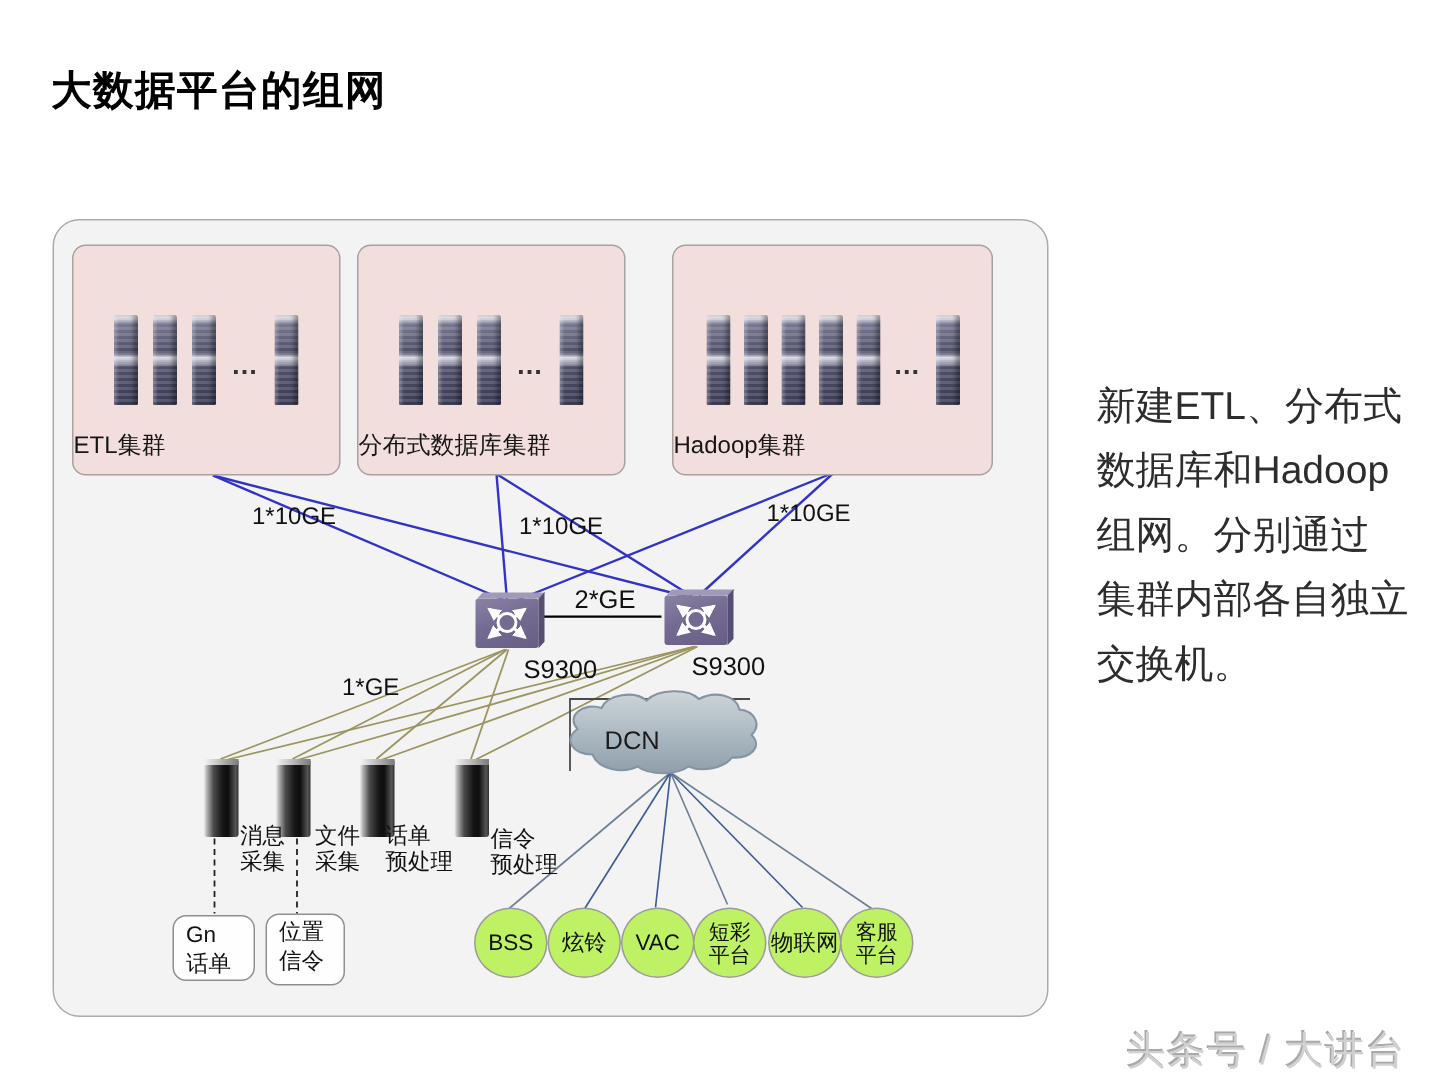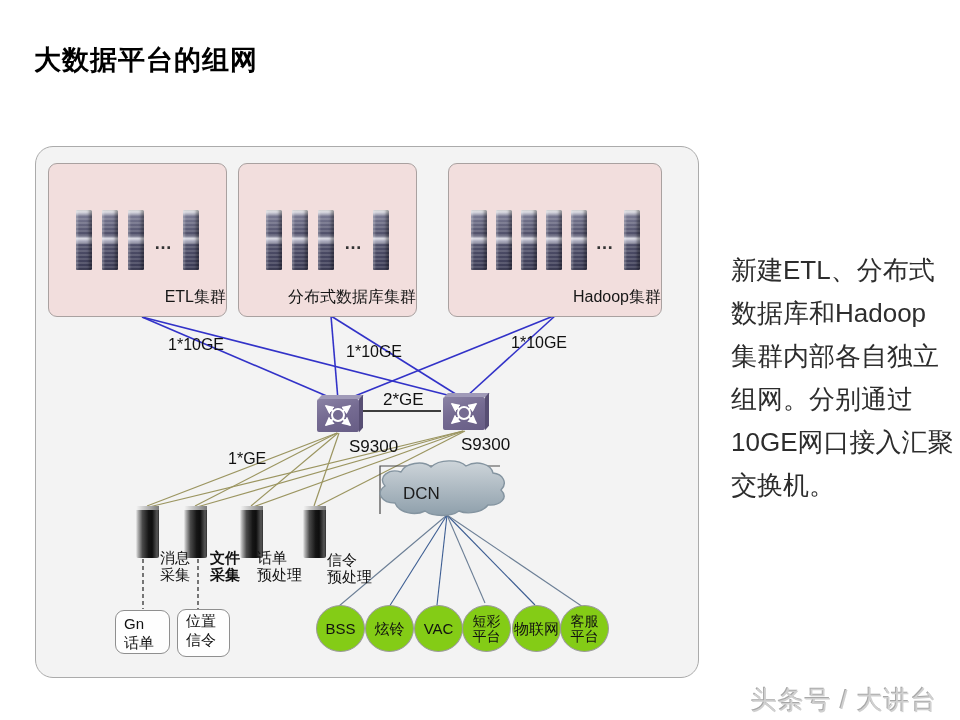--- a/index.html
+++ b/index.html
@@ -18,21 +18,21 @@
              border:1px solid #a9a1a0; border-radius:9px; z-index:2; }
   .srv-row { position:absolute; left:0; right:0; top:42px; height:64px;
              display:flex; justify-content:center; align-items:flex-end; gap:10px; }
   .srv { width:16px; height:60px; border-radius:1px;
          background:
            repeating-linear-gradient(180deg, rgba(255,255,255,0.14) 0 2px, rgba(0,0,0,0) 2px 4px),
            linear-gradient(180deg,#f2f2f5 0%,#cfcfd8 5%,#7a7a92 9%,#4e4e68 42%,#d6d6e0 47%,#aeaec0 52%,#50506a 58%,#3a3a54 100%);
          box-shadow: inset -3px 0 3px rgba(0,0,0,0.35), inset 2px 0 2px rgba(255,255,255,0.25);
        }
   .dots { font-size:18px; font-weight:700; color:#333; letter-spacing:1px; padding-bottom:16px; }
-  .cluster-label { position:absolute; left:0; right:0; bottom:8px; text-align:right;
+  .cluster-label { position:absolute; left:0; right:0; bottom:8px; text-align:left;
                    font-size:16px; color:#161616; }
 
   .lbl { position:absolute; font-size:16px; color:#111; z-index:2; white-space:nowrap; }
   .lbl.big { font-size:17px; }
 
   .switch { position:absolute; width:42px; height:33px; z-index:2;
             background:linear-gradient(160deg,#8a82a4 0%,#756b92 45%,#675d85 100%);
             border-radius:2px; }
   .switch::before { content:''; position:absolute; top:-4px; left:3px; width:100%; height:4px;
                     background:#a09ab8; transform:skewX(-42deg); }
@@ -47,21 +47,21 @@
 
   .clabel { position:absolute; font-size:15px; line-height:17px; color:#111; z-index:2; white-space:nowrap; }
 
   .source-box { position:absolute; background:#fefefe; border:1.3px solid #8f8f8f; border-radius:9px;
                 font-size:15px; line-height:19px; color:#111; padding:3px 0 0 8px; z-index:2; }
 
   .cloud-wrap { position:absolute; left:370px; top:450px; z-index:2; }
   .cloud-label { position:absolute; left:403px; top:484px; font-size:17px; color:#1c1c1c; z-index:3; }
 
   .platform { position:absolute; width:47px; height:45px; border:1.3px solid #9b9b9b; border-radius:50%;
-              background:#84cc16; display:flex; flex-direction:column; align-items:center; justify-content:center;
+              background:#bef264; display:flex; flex-direction:column; align-items:center; justify-content:center;
               font-size:15px; color:#111; line-height:16px; z-index:2; text-align:center; }
   .platform.two { font-size:14px; line-height:15px; }
 
   .note { position:absolute; left:731px; top:249px; z-index:2; font-size:26px; line-height:43px;
           color:#2d2d2d; }
   .note-line { white-space:nowrap; }
 
   .watermark { position:absolute; left:751px; top:683px; z-index:2; font-size:26px; font-weight:400;
                color:#d0d0d0; letter-spacing:1px;
                text-shadow:-1px -1px 0 #a8a8a8, 1px 1px 0 #ffffff; white-space:nowrap; }
@@ -195,21 +195,21 @@
 
   <div class="tower" style="left:136px;top:506px;"></div>
   <div class="tower" style="left:184px;top:506px;"></div>
   <div class="tower" style="left:240px;top:506px;"></div>
   <div class="tower" style="left:303px;top:506px;"></div>
 
   <div class="clabel" style="left:160px;top:549px;">
     <div>消息</div>
     <div>采集</div>
   </div>
-  <div class="clabel" style="left:210px;top:549px;font-weight:bold;">
+  <div class="clabel" style="left:210px;top:549px;">
     <div>文件</div>
     <div>采集</div>
   </div>
   <div class="clabel" style="left:257px;top:549px;">
     <div>话单</div>
     <div>预处理</div>
   </div>
   <div class="clabel" style="left:327px;top:551px;">
     <div>信令</div>
     <div>预处理</div>
@@ -257,21 +257,20 @@
     <span>物联网</span>
   </div>
   <div class="platform two" style="left:560px;top:605px;">
     <span>客服</span>
     <span>平台</span>
   </div>
 
   <div class="note">
     <div class="note-line">新建ETL、分布式</div>
     <div class="note-line">数据库和Hadoop</div>
+    <div class="note-line">组网。分别通过</div>
     <div class="note-line">集群内部各自独立</div>
-    <div class="note-line">组网。分别通过</div>
-    <div class="note-line">10GE网口接入汇聚</div>
     <div class="note-line">交换机。</div>
   </div>
 
   <div class="watermark">头条号 / 大讲台</div>
 
 </div>
 
 </body></html>

